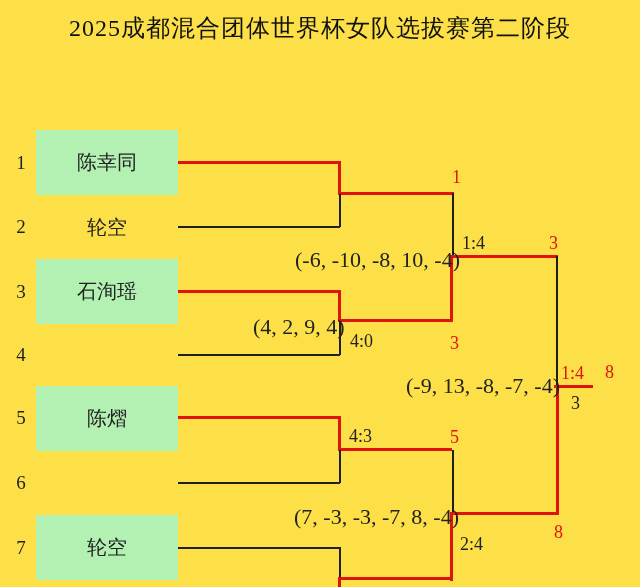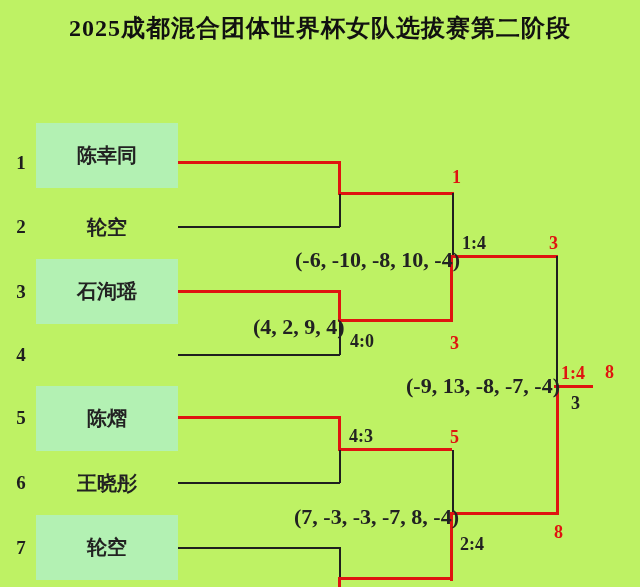--- a/index.html
+++ b/index.html
@@ -2,22 +2,22 @@
 <html><head>
 <meta charset="utf-8">
 <style>
   :root{
     --red:#df1410;
     --ink:#1f1f1f;
     --box:#b3f1b3;
   }
   html,body{margin:0;padding:0;background:#ffffff;}
   .stage{
-    position:relative;width:640px;height:587px;overflow:hidden;background:#bef264;
-    font-family:"Liberation Serif","DejaVu Serif",serif;color:var(--ink);font-weight:bold;
+    position:relative;width:640px;height:587px;overflow:hidden;background:#fde047;
+    font-family:"Liberation Serif","DejaVu Serif",serif;color:var(--ink);
   }
   .title{
     position:absolute;left:0;top:12px;width:640px;text-align:center;
     font-size:24px;letter-spacing:1px;color:#111;
   }
   .seed{position:absolute;left:8px;width:26px;text-align:center;font-size:19px;height:24px;line-height:24px;}
   .pbox{
     position:absolute;left:36px;width:142px;height:65px;background:var(--box);
     display:flex;align-items:center;justify-content:center;font-size:20px;color:#222;
   }
@@ -38,25 +38,24 @@
   <div class="title">2025成都混合团体世界杯女队选拔赛第二阶段</div>
 
   <div class="seed" style="top:151px">1</div>
   <div class="seed" style="top:215px">2</div>
   <div class="seed" style="top:280px">3</div>
   <div class="seed" style="top:343px">4</div>
   <div class="seed" style="top:406px">5</div>
   <div class="seed" style="top:471px">6</div>
   <div class="seed" style="top:536px">7</div>
 
-  <div class="pbox" style="top:123px">陈幸同</div>
+  <div class="pbox" style="top:130px">陈幸同</div>
   <div class="pname" style="top:214px">轮空</div>
   <div class="pbox" style="top:259px">石洵瑶</div>
   <div class="pbox" style="top:386px">陈熠</div>
-  <div class="pname" style="top:470px">王晓彤</div>
   <div class="pbox" style="top:515px">轮空</div>
 
   <div class="hl" style="left:178px;top:161px;width:162px"></div>
   <div class="vl" style="left:338px;top:161px;height:33px"></div>
   <div class="hl" style="left:338px;top:192px;width:116px"></div>
   <div class="vl black" style="left:339px;top:194px;height:33px"></div>
   <div class="hl black" style="left:178px;top:226px;width:162px"></div>
 
   <div class="vl black" style="left:452px;top:193px;height:64px"></div>
   <div class="hl" style="left:450px;top:255px;width:108px"></div>

